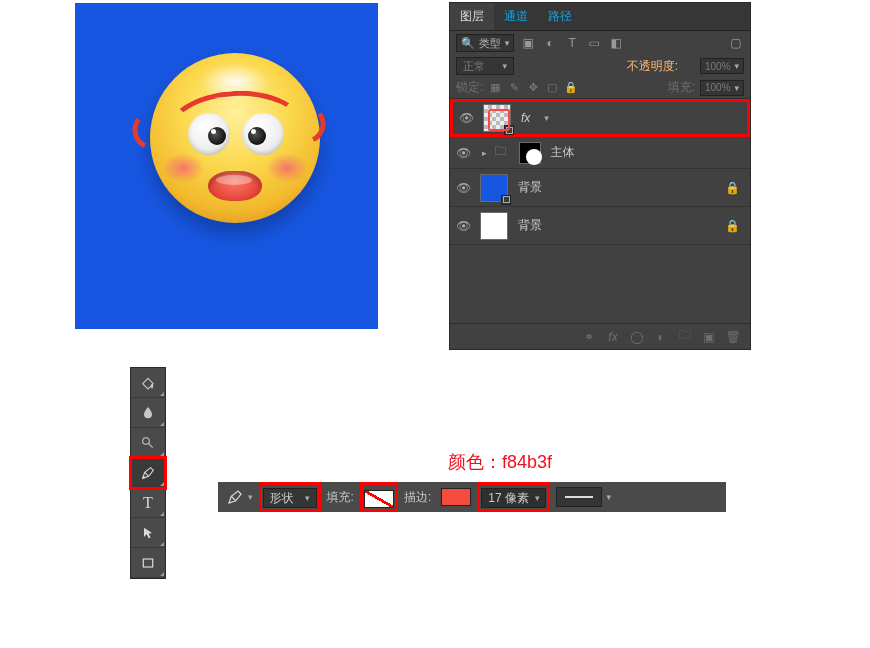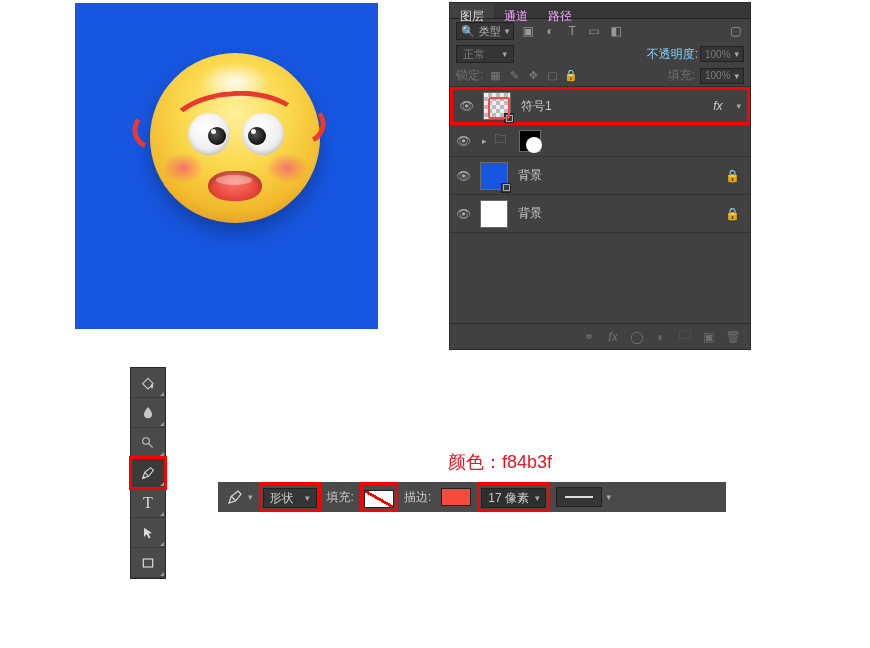--- a/index.html
+++ b/index.html
@@ -81,36 +81,36 @@
   }
   .brow-tail.l{ left:-20px; top:68px; transform:rotate(25deg);}
   .brow-tail.r{ left:158px; top:62px; transform:rotate(-25deg) scaleX(-1);}
 
   
   .layers-panel {
     position:absolute; left:449px; top:2px; width:302px; height:348px;
     background:#414141; border:1px solid #2a2a2a;
   }
   .panel-tabs {
-    display:flex; height:16px; background:#363636; border-bottom:1px solid #222;
+    display:flex; height:28px; background:#363636; border-bottom:1px solid #222;
   }
   .panel-tab {
-    padding:5px 10px 0 10px; font-size:12px; color:#f0abfc; cursor:default;
+    padding:5px 10px 0 10px; font-size:12px; color:#0ea5e9; cursor:default;
   }
   .panel-tab.active { background:#414141; color:#dcdcdc; }
   .panel-row {
     display:flex; align-items:center; height:24px; padding:0 6px; gap:6px;
     color:#b8b8b8;
   }
   .filter-select{
     display:flex; align-items:center; gap:4px; background:#353535;
     border:1px solid #222; padding:1px 4px; height:18px; font-size:11px;
   }
   .mini-icon{ width:16px; height:16px; display:flex; align-items:center; justify-content:center; color:#9a9a9a; font-size:12px;}
-  .blend-row{ padding:0 6px; height:22px; display:flex; align-items:center; gap:2px; color:#6f6f6f;}
+  .blend-row{ padding:0 6px; height:22px; display:flex; align-items:center; gap:22px; color:#6f6f6f;}
   .blend-sel{ background:#353535; border:1px solid #222; padding:1px 6px; height:18px; min-width:58px; font-size:11px; color:#7a7a7a; display:flex; align-items:center; justify-content:space-between;}
   .opacity-field{ background:#353535; border:1px solid #222; width:44px; height:16px; font-size:10px; color:#7a7a7a; display:flex; align-items:center; padding:0 4px; justify-content:space-between;}
   .lock-row{ padding:0 6px; height:22px; display:flex; align-items:center; gap:5px; color:#6f6f6f; border-bottom:1px solid #2d2d2d;}
   .lock-ic{ width:14px; height:14px; color:#7a7a7a; display:flex; align-items:center; justify-content:center; font-size:11px;}
 
   .layers-list{ }
   .layer{
     display:flex; align-items:center; height:38px; border-bottom:1px solid #333;
     padding:0 6px; gap:10px; color:#c8c8c8;
   }
@@ -252,21 +252,21 @@
     <span style="flex:1"></span>
     <span class="mini-icon">▢</span>
   </div>
 
   <div class="blend-row">
     <div class="blend-sel">
       <span>正常</span>
       <span class="chev">▾</span>
     </div>
     <span style="flex:1"></span>
-    <span class="lbl" style="color:#7dd3fc">不透明度:</span>
+    <span class="lbl" style="color:#fdba74">不透明度:</span>
     <div class="opacity-field">
       <span>100%</span>
       <span class="chev">▾</span>
     </div>
   </div>
 
   <div class="lock-row">
     <span class="lbl" style="color:#6f6f6f">锁定:</span>
     <span class="lock-ic">▦</span>
     <span class="lock-ic">✎</span>
@@ -280,30 +280,30 @@
       <span class="chev">▾</span>
     </div>
   </div>
 
   <div class="layers-list">
     <div class="layer sel">
       <span class="vis">👁</span>
       <div class="thumb checker">
           <span class="vecbadge"></span>
         </div>
-      <span class="layer-name">符号1</span>
       <span class="fx">fx</span>
       <span class="chev">▾</span>
     </div>
 
     <div class="layer group">
       <span class="vis">👁</span>
       <span class="chev" style="margin:0 -4px 0 2px">▸</span>
       <span class="mini-icon">🗀</span>
       <div class="thumb circle" style="width:22px;height:22px"></div>
+      <span class="layer-name">主体</span>
     </div>
 
     <div class="layer">
       <span class="vis">👁</span>
       <div class="thumb blue">
           <span class="vecbadge"></span>
         </div>
       <span class="layer-name">背景</span>
       <span class="lock-badge">🔒</span>
     </div>

